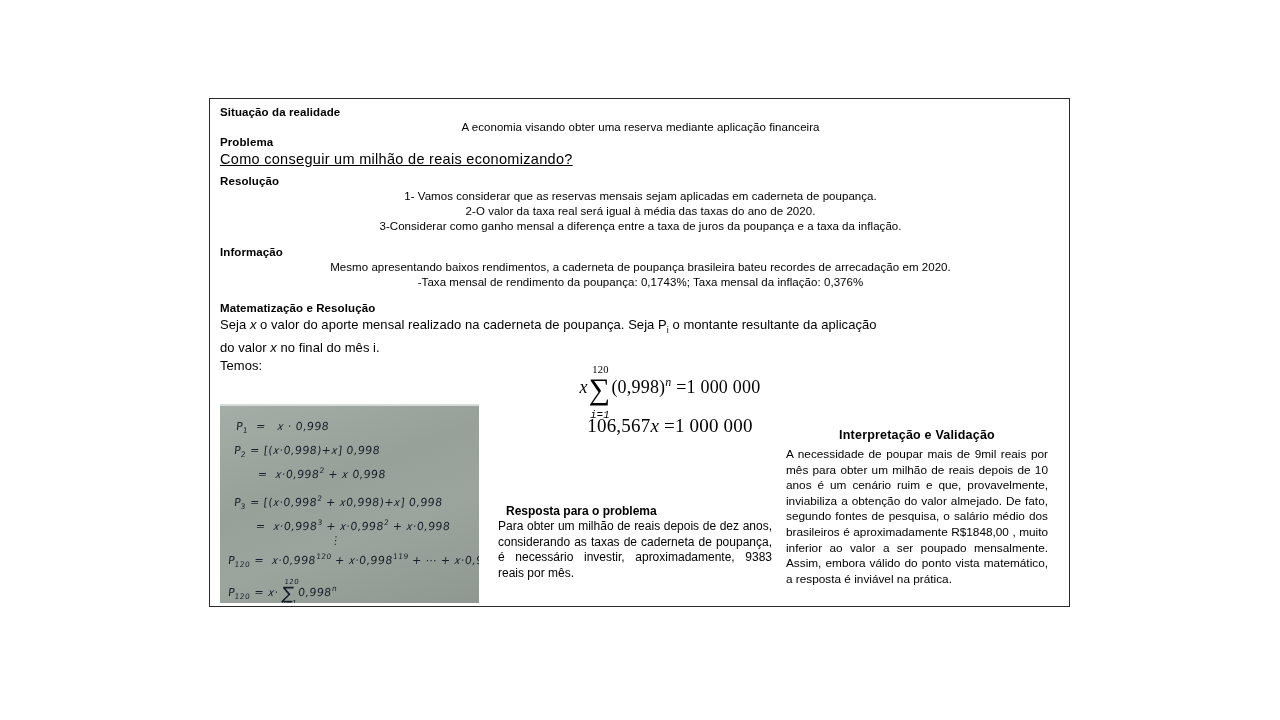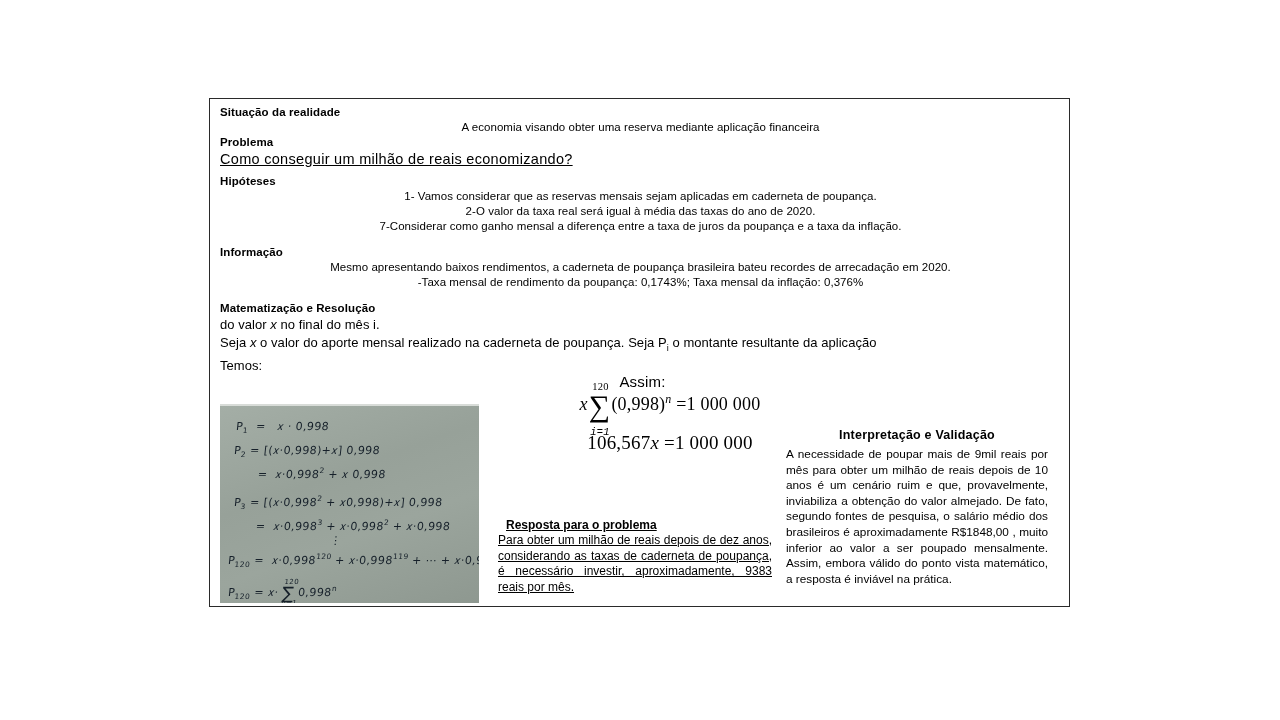--- a/index.html
+++ b/index.html
@@ -181,23 +181,22 @@
   .expn {
     font-size: 12px;
     vertical-align: super;
     font-style: italic;
   }
 
   
   #resposta {
     position: absolute;
     left: 288px;
-    top: 418px;
+    top: 404px;
     width: 274px;
-    text-decoration: underline;
   }
   #resposta .rtitle {
     font-weight: bold;
     font-size: 12px;
     line-height: 16px;
     padding-left: 8px;
   }
   #resposta .rtext {
     font-size: 12px;
     line-height: 15.6px;
@@ -235,53 +234,52 @@
     <div class="pad">
 
       <div class="hdg">Situação da realidade</div>
       <div class="body-line">A economia visando obter uma reserva mediante aplicação financeira</div>
 
       <div class="hdg">Problema</div>
       <div class="big-line">Como conseguir um milhão de reais economizando?</div>
 
       <div class="gap-sm"></div>
 
-      <div class="hdg">Hipóteses</div>
+      <div class="hdg">Resolução</div>
       <div class="body-line">1- Vamos considerar que as reservas mensais sejam aplicadas em caderneta de poupança.</div>
       <div class="body-line">2-O valor da taxa real será igual à média das taxas do ano de 2020.</div>
-      <div class="body-line">7-Considerar como ganho mensal a diferença entre a taxa de juros da poupança e a taxa da inflação.</div>
+      <div class="body-line">3-Considerar como ganho mensal a diferença entre a taxa de juros da poupança e a taxa da inflação.</div>
 
       <div class="gap"></div>
 
       <div class="hdg">Informação</div>
       <div class="body-line">Mesmo apresentando baixos rendimentos, a caderneta de poupança brasileira bateu recordes de arrecadação em 2020.</div>
       <div class="body-line">-Taxa mensal de rendimento da poupança: 0,1743%; Taxa mensal da inflação: 0,376%</div>
 
       <div class="gap"></div>
 
       <div class="hdg">Matematização e Resolução</div>
+      <div class="mat-line"><span>Seja </span><span class="ital">x</span><span> o valor do aporte mensal realizado na caderneta de poupança. Seja P</span><span class="sub">i</span><span> o montante resultante da aplicação</span></div>
       <div class="mat-line"><span>do valor  </span><span class="ital">x</span><span> no final do mês i.</span></div>
-      <div class="mat-line"><span>Seja </span><span class="ital">x</span><span> o valor do aporte mensal realizado na caderneta de poupança. Seja P</span><span class="sub">i</span><span> o montante resultante da aplicação</span></div>
       <div class="mat-line">Temos:</div>
 
     </div>
 
     <div id="photo">
       <div class="hw" style="left:16px; top:14px;">P<sub>1</sub> &nbsp;= &nbsp;&nbsp;𝑥 · 0,998</div>
       <div class="hw" style="left:14px; top:38px;">P<sub>2</sub> = [(𝑥·0,998)+𝑥] 0,998</div>
       <div class="hw" style="left:38px; top:60px;">= &nbsp;𝑥·0,998<sup>2</sup> + 𝑥 0,998</div>
       <div class="hw" style="left:14px; top:88px;">P<sub>3</sub> = [(𝑥·0,998<sup>2</sup> + 𝑥0,998)+𝑥] 0,998</div>
       <div class="hw" style="left:36px; top:112px;">= &nbsp;𝑥·0,998<sup>3</sup> + 𝑥·0,998<sup>2</sup> + 𝑥·0,998</div>
       <div class="hw vdots" style="left:110px; top:128px;">⋮</div>
       <div class="hw" style="left:8px; top:146px;">P<sub>120</sub> = &nbsp;𝑥·0,998<sup>120</sup> + 𝑥·0,998<sup>119</sup> + ⋯ + 𝑥·0,998</div>
       <div class="hw" style="left:8px; top:178px;">P<sub>120</sub> = 𝑥· <span class="bigsum"><span class="lim-t">120</span>∑<span class="lim-b">n=1</span></span> 0,998<sup>n</sup></div>
     </div>
 
     <div id="assim">
-      <div class="assim-label">Assim:</div>
       <div class="eqs">
         <div class="eq1"><span class="si">x</span><span class="sigma-wrap"><span class="top">120</span><span class="sig">∑</span><span class="bot">i=1</span></span><span>(0,998)</span><span class="expn">n</span>&nbsp;<span>=</span><span>1 000 000</span></div>
         <div class="eq2"><span>106,567</span><span class="si">x</span>&nbsp;<span>=</span><span>1 000 000</span></div>
       </div>
     </div>
 
     <div id="resposta">
       <div class="rtitle">Resposta para o problema</div>
       <div class="rtext">Para obter um milhão de reais depois de dez anos, considerando as taxas de caderneta de poupança, é necessário investir, aproximadamente, 9383 reais por mês.</div>
     </div>

